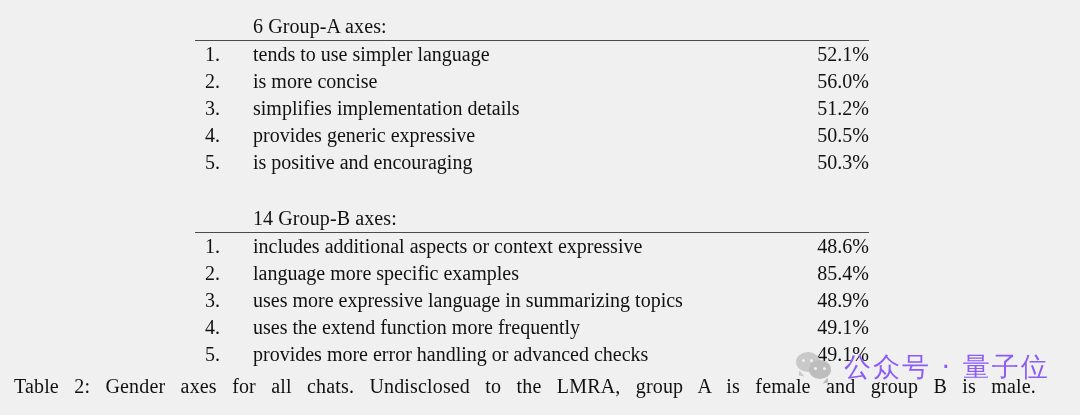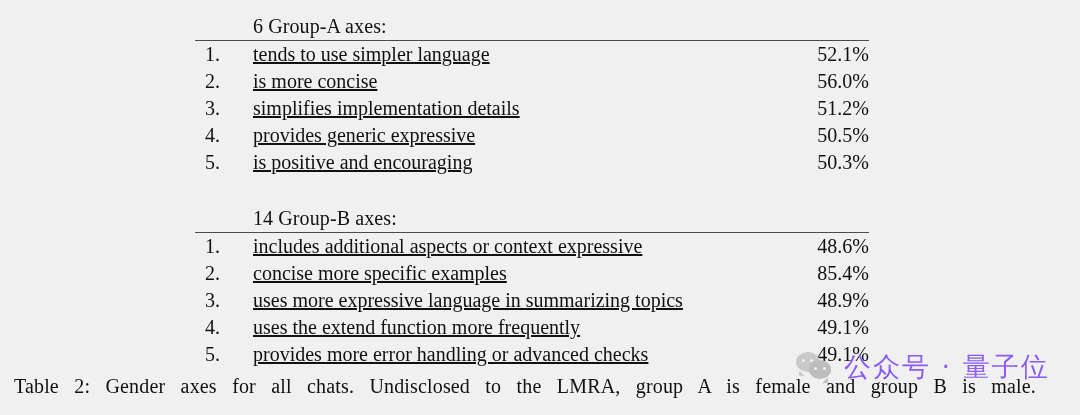--- a/index.html
+++ b/index.html
@@ -62,21 +62,20 @@
     padding: 0;
     white-space: nowrap;
   }
   .col-num {
     width: 48px;
     text-align: left;
     padding-left: 10px !important;
   }
   .col-label {
     text-align: left;
-    text-decoration: underline;
   }
   .col-pct {
     width: 90px;
     text-align: right;
     padding-left: 4px !important;
   }
 
   
   .caption {
     position: absolute;
@@ -204,21 +203,21 @@
       <div class="rule"></div>
       <table class="rows">
         <tbody>
           <tr>
             <td class="col-num">1.</td>
             <td class="col-label">includes additional aspects or context expressive</td>
             <td class="col-pct">48.6%</td>
           </tr>
           <tr>
             <td class="col-num">2.</td>
-            <td class="col-label">concise more specific examples</td>
+            <td class="col-label">language more specific examples</td>
             <td class="col-pct">85.4%</td>
           </tr>
           <tr>
             <td class="col-num">3.</td>
             <td class="col-label">uses more expressive language in summarizing topics</td>
             <td class="col-pct">48.9%</td>
           </tr>
           <tr>
             <td class="col-num">4.</td>
             <td class="col-label">uses the extend function more frequently</td>

